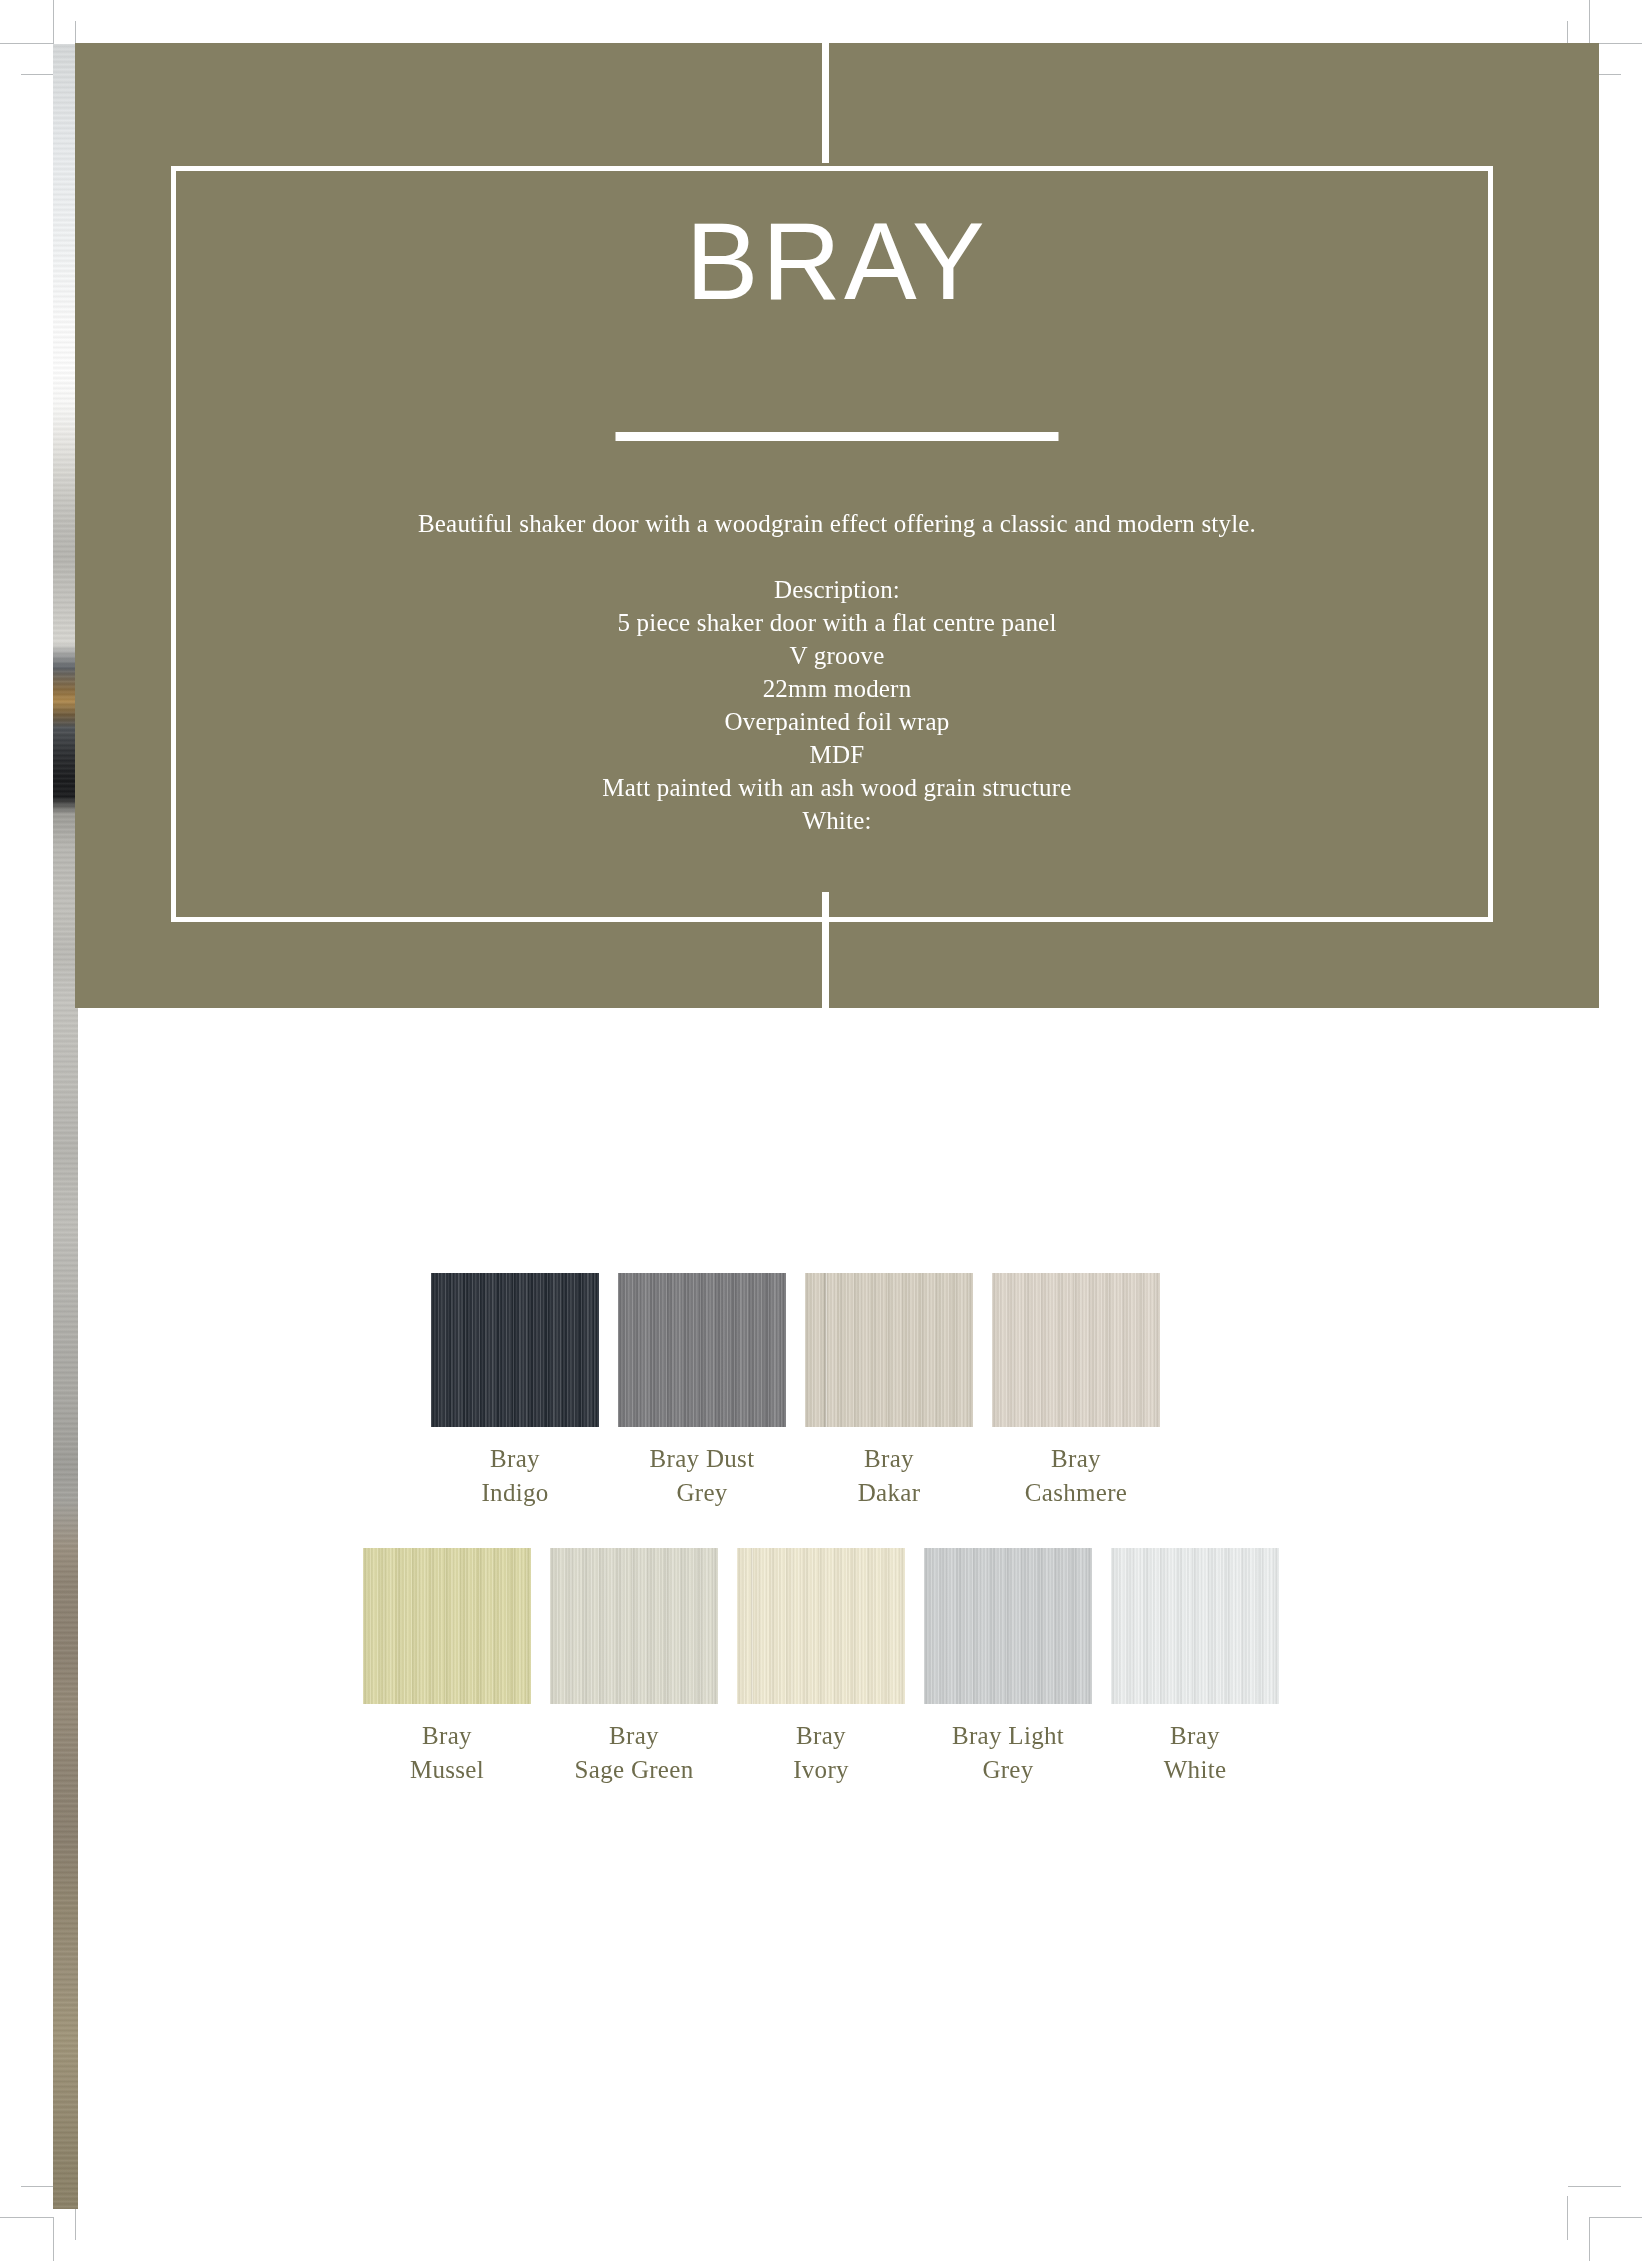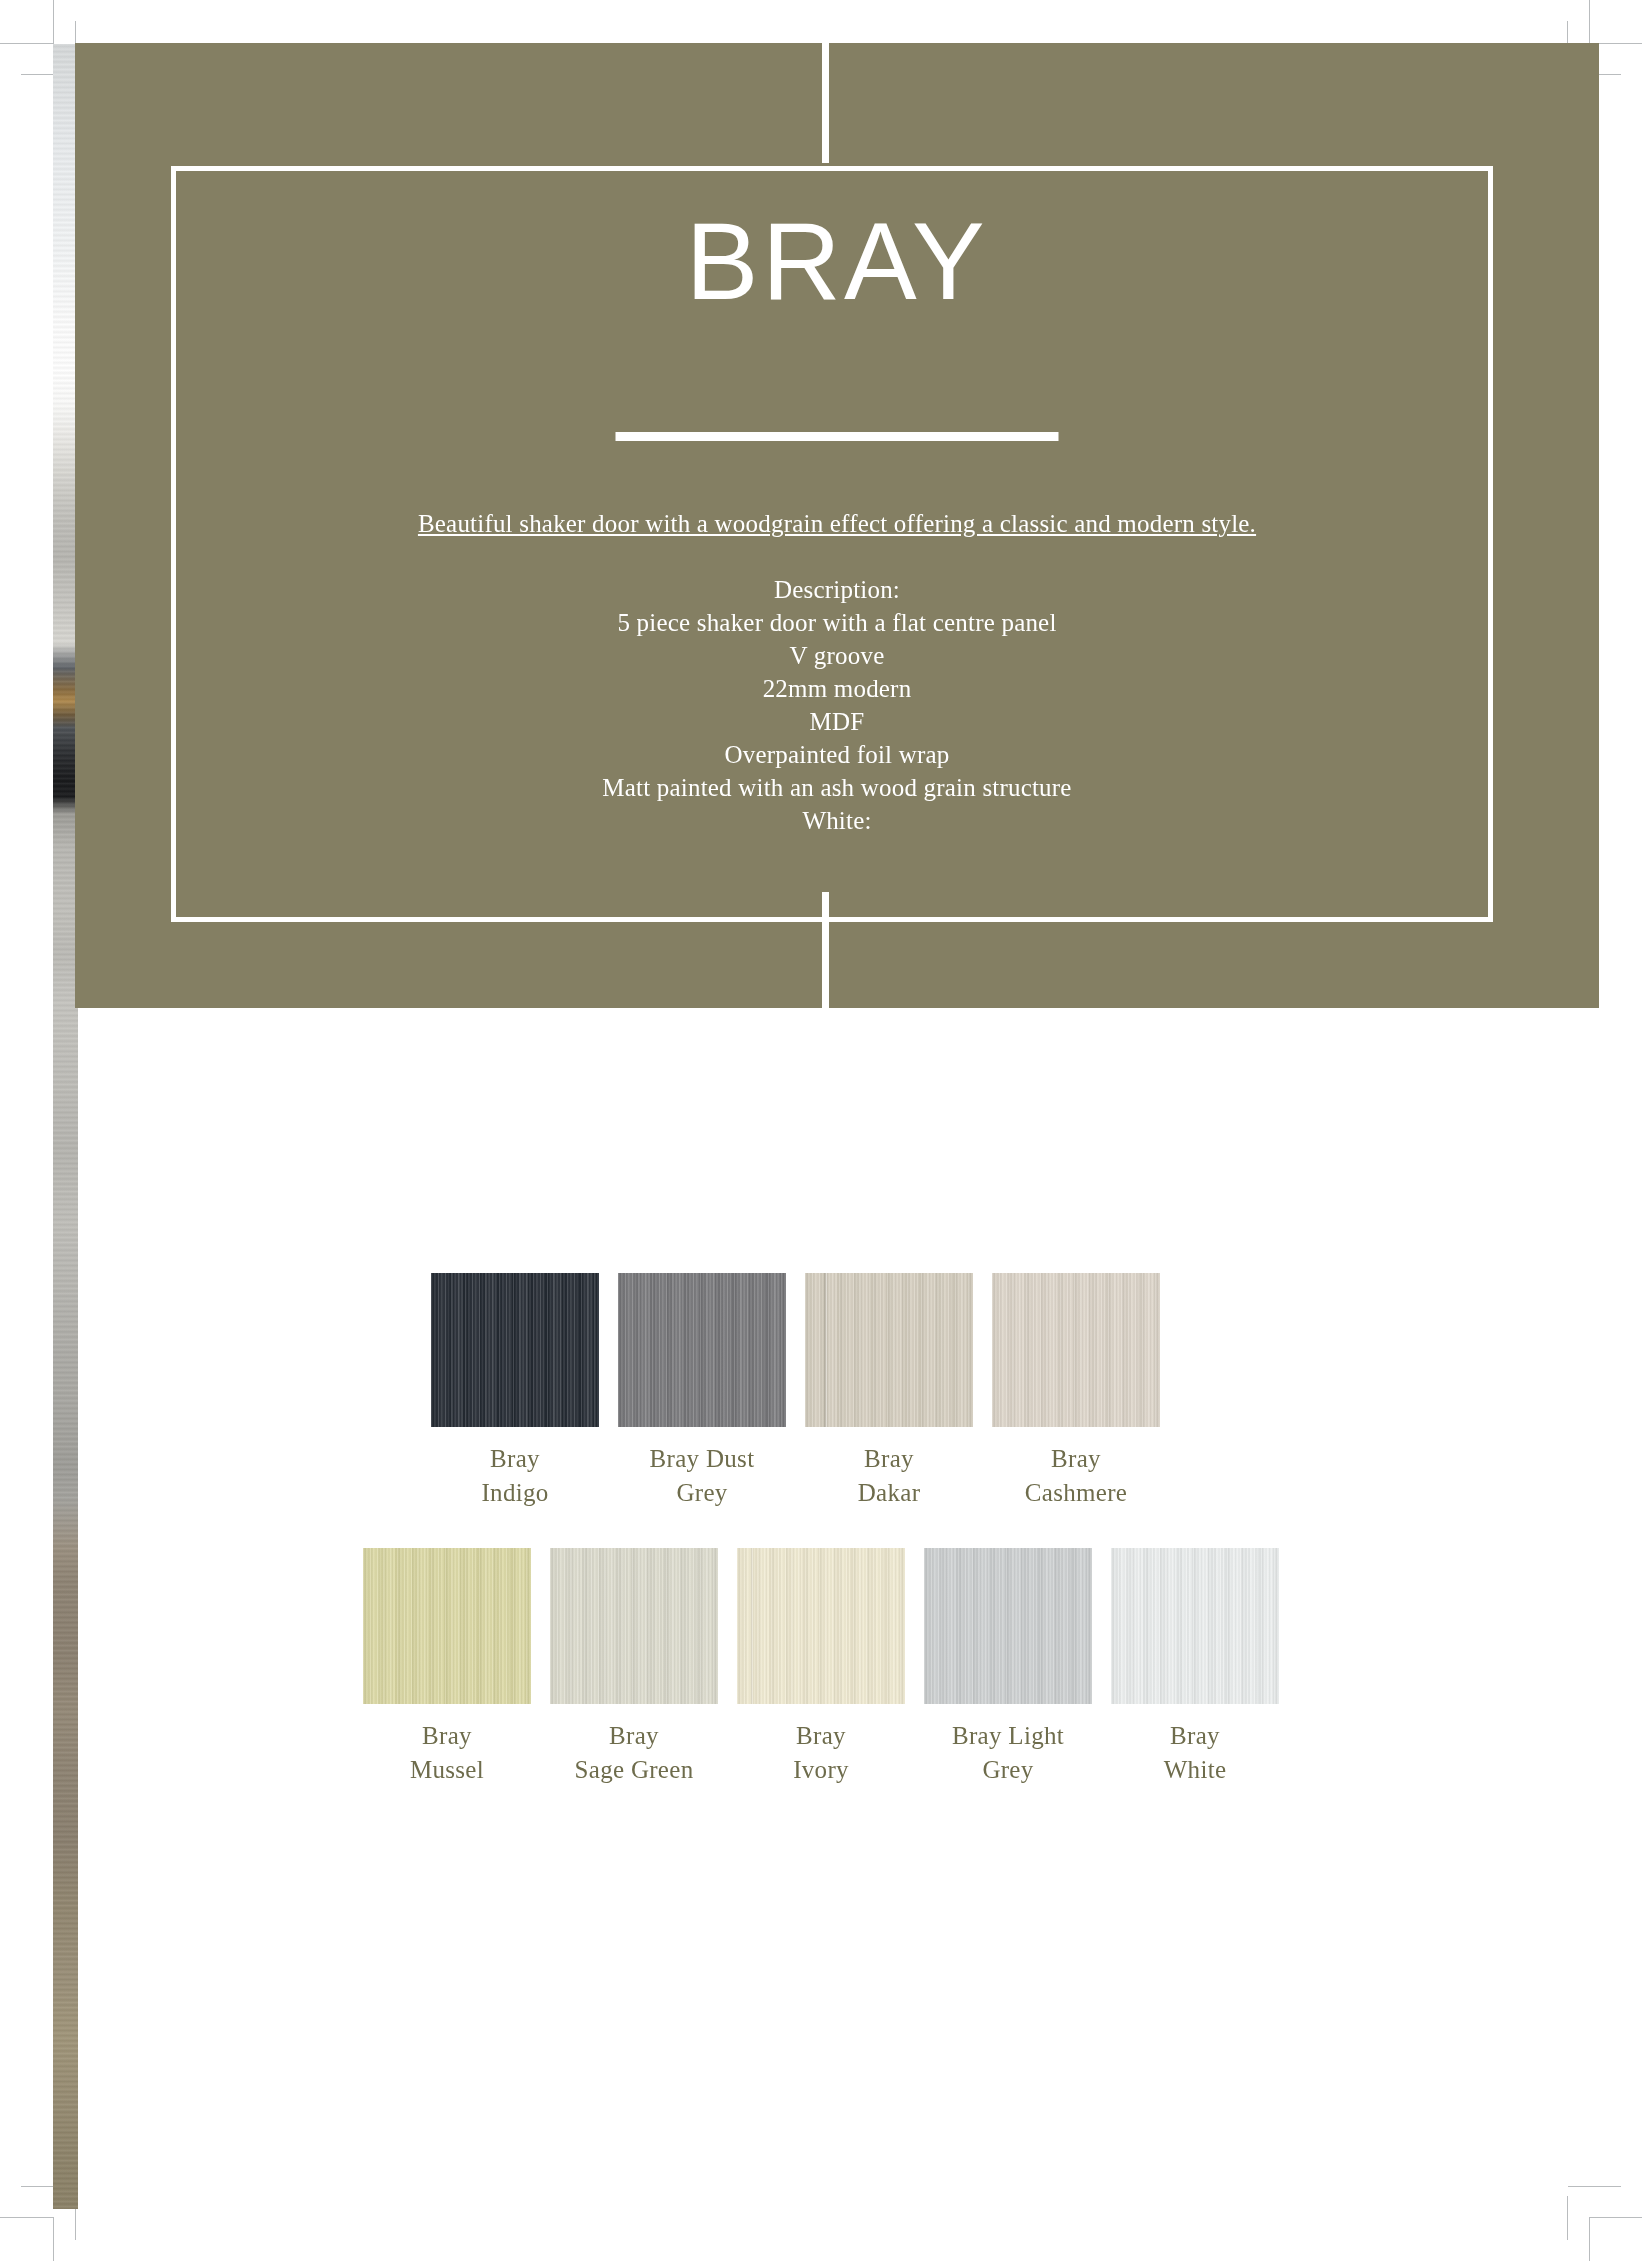--- a/index.html
+++ b/index.html
@@ -144,21 +144,20 @@
   }
   #hero-lead {
     position: absolute;
     left: 0; right: 0;
     top: 464px;
     text-align: center;
     color: #ffffff;
     font-size: 25px;
     line-height: 1.35;
     letter-spacing: 0.2px;
-    text-decoration: underline;
   }
   #hero-spec {
     position: absolute;
     left: 0; right: 0;
     top: 530px;
     text-align: center;
     color: #ffffff;
     font-size: 25px;
     line-height: 33px;
     letter-spacing: 0.2px;
@@ -255,22 +254,22 @@
   <div id="hero-frame"></div>
 
   <div id="hero-title">BRAY</div>
   <div id="hero-rule"></div>
   <div id="hero-lead">Beautiful shaker door with a woodgrain effect offering a classic and modern style.</div>
   <div id="hero-spec">
       <div>Description:</div>
       <div>5 piece shaker door with a flat centre panel</div>
       <div>V groove</div>
       <div>22mm modern</div>
+      <div>Overpainted foil wrap</div>
       <div>MDF</div>
-      <div>Overpainted foil wrap</div>
       <div>Matt painted with an ash wood grain structure</div>
       <div>White:</div>
     </div>
 </div>
 
 <div class="swatch-row" id="swatch-row-1">
     <div class="swatch-cell">
       <div class="swatch-tile" style="background: rgb(36, 42, 51);">
         <div class="grain"></div>
       </div>

